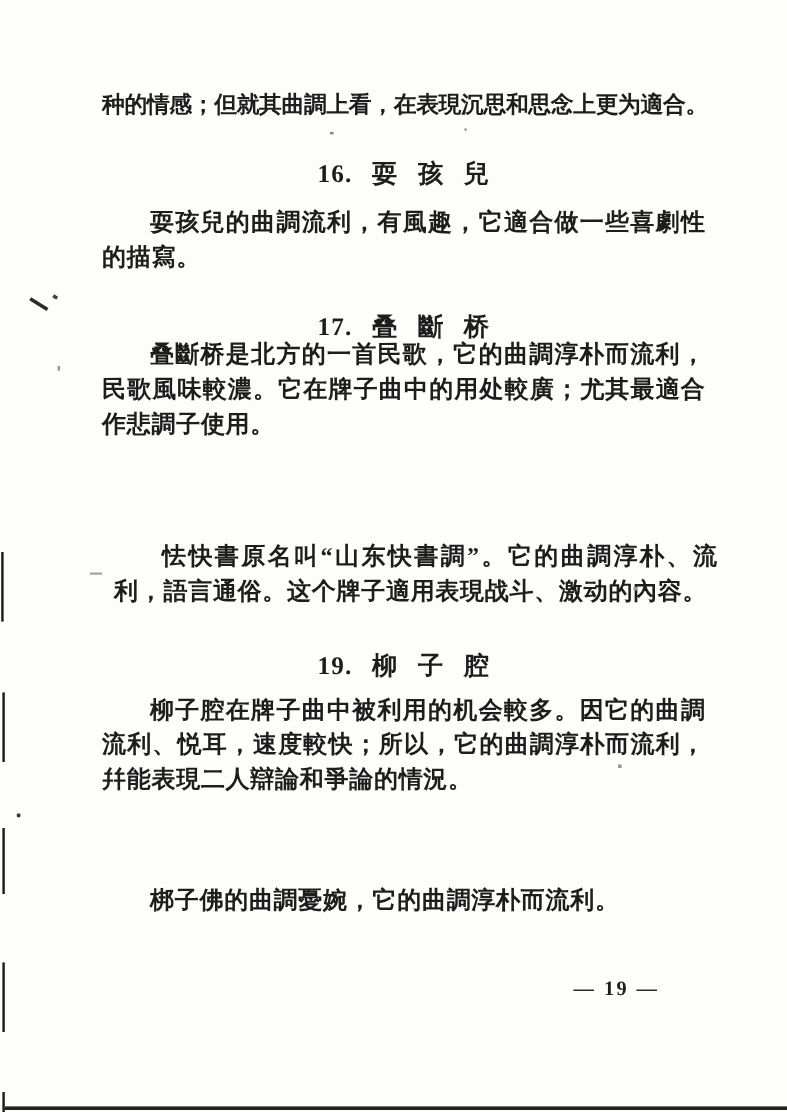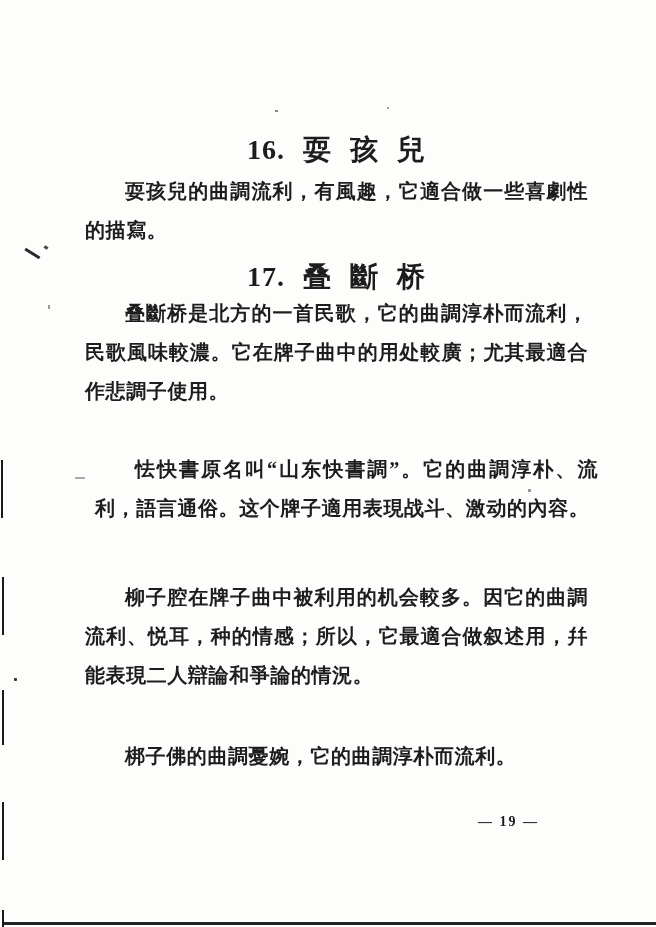--- a/index.html
+++ b/index.html
@@ -24,53 +24,53 @@
   }
   .cont-line {
     top: 74px;
     font-size: 19px;
     font-weight: 600;
     letter-spacing: -0.3px;
     white-space: nowrap;
     margin: 0;
   }
   .section-heading {
-    font-size: 28px;
+    font-size: 21px;
     font-weight: 700;
     text-align: center;
     letter-spacing: 1px;
     word-spacing: 10px;
     white-space: nowrap;
     margin: 0;
   }
   .section-body {
     font-size: 20px;
     font-weight: 600;
-    line-height: 39px;
+    line-height: 29px;
     letter-spacing: 0.6px;
     text-align: justify;
     text-justify: inter-ideograph;
     text-indent: 2em;
     margin: 0;
   }
   .h16 { top: 131px; }
   .p16 { top: 172px; }
   .h17 { top: 258px; text-align: center; }
-  .p17 { top: 294px; }
+  .p17 { top: 282px; }
   .h18 { top: 414px; }
   .p18 { top: 450px; margin-left: 10px; }
   .h19 { top: 541px; }
   .p19 { top: 578px; }
   .h20 { top: 698px; }
   .p20 { top: 737px; }
   .page-number {
     position: absolute;
     left: 478px;
     top: 814px;
-    font-size: 14px;
+    font-size: 17px;
     font-weight: 600;
     letter-spacing: 2px;
     white-space: nowrap;
   }
   
   .artifact { position: absolute; background: #1a1a1a; }
   .edge-l1 { left: 1px;  top: 460px; width: 2px; height: 58px; }
   .edge-l2 { left: 2px;  top: 577px; width: 2px; height: 58px; }
   .edge-l3 { left: 2px;  top: 690px; width: 2px; height: 55px; }
   .edge-l4 { left: 2px;  top: 802px; width: 2px; height: 58px; }
@@ -90,30 +90,32 @@
   .speck-c { left: 48px;  top: 305px; width: 2px; height: 4px; background: #999; }
   .speck-d { left: 75px;  top: 477px; width: 10px; height: 2px; background: #aaa; }
   .speck-e { left: 528px; top: 489px; width: 3px; height: 3px; background: #999; }
   .speck-f { left: 515px; top: 637px; width: 3px; height: 3px; background: #999; }
 </style>
 </head>
 <body>
 
 <div class="page">
 
+  <p class="col cont-line">种的情感；但就其曲調上看，在表現沉思和思念上更为適合。</p>
 
   <h2 class="col section-heading h16">16. 耍 孩 兒</h2>
   <p class="col section-body p16">耍孩兒的曲調流利，有風趣，它適合做一些喜劇性的描寫。</p>
 
   <h2 class="col section-heading h17">17. 叠 斷 桥</h2>
   <p class="col section-body p17">叠斷桥是北方的一首民歌，它的曲調淳朴而流利，民歌風味較濃。它在牌子曲中的用处較廣；尤其最適合作悲調子使用。</p>
 
   <p class="col section-body p18">怯快書原名叫“山东快書調”。它的曲調淳朴、流利，語言通俗。这个牌子適用表現战斗、激动的內容。</p>
 
-  <p class="col section-body p19">柳子腔在牌子曲中被利用的机会較多。因它的曲調流利、悦耳，种的情感；所以，它最適合做叙述用，幷能表現二人辯論和爭論的情況。</p>
+  <h2 class="col section-heading h19">19. 柳 子 腔</h2>
+  <p class="col section-body p19">柳子腔在牌子曲中被利用的机会較多。因它的曲調流利、悦耳，速度較快；所以，它的曲調淳朴而流利，幷能表現二人辯論和爭論的情況。</p>
 
   <p class="col section-body p20">梆子佛的曲調憂婉，它的曲調淳朴而流利。</p>
 
   <div class="page-number">— 19 —</div>
 
   <div class="artifact diag-mark"></div>
   <div class="artifact diag-tick"></div>
   <div class="artifact edge-l1"></div>
   <div class="artifact edge-l2"></div>
   <div class="artifact edge-l3"></div>

